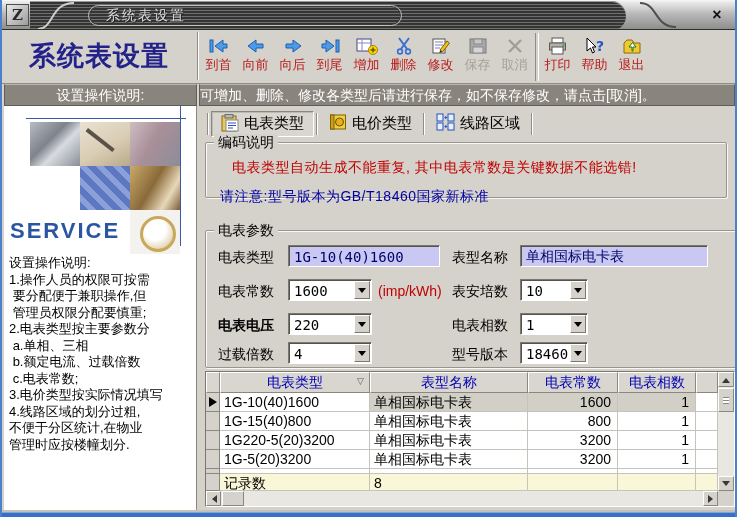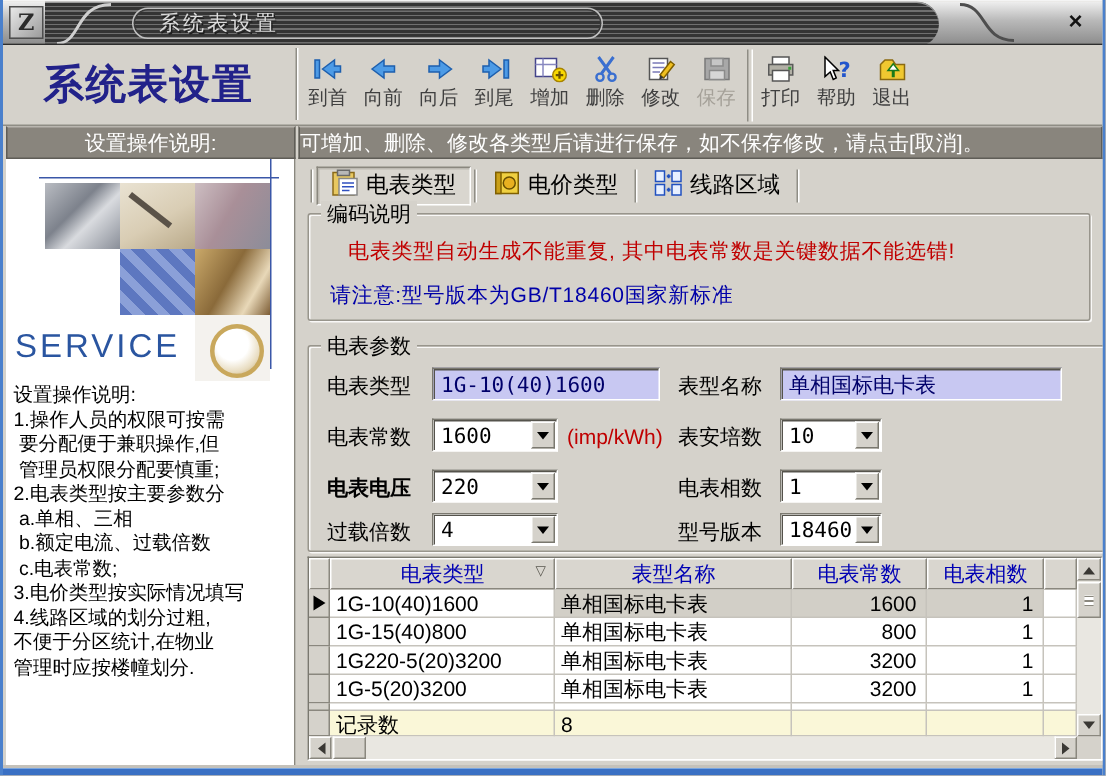--- a/index.html
+++ b/index.html
@@ -29,21 +29,21 @@
   .toolbar{position:absolute;left:0;top:30px;width:733px;height:54px;background:#d5d2cb;
            border-bottom:1px solid #8f8d85;}
   .app-title{position:absolute;left:0;top:8px;width:194px;text-align:center;
              font-family:"DejaVu Serif","Liberation Serif",serif;font-weight:bold;font-size:27px;
              color:#22228a;letter-spacing:1px;white-space:nowrap;}
   .tb-vsep{position:absolute;top:2px;height:48px;width:2px;border-left:1px solid #8f8d85;border-right:1px solid #ffffff;}
   .btnrow{position:absolute;left:198px;top:1px;height:52px;display:flex;align-items:stretch;}
   .tbtn{width:37px;display:flex;flex-direction:column;align-items:center;justify-content:flex-start;
         padding-top:3px;cursor:default;}
   .ticon{height:23px;display:flex;align-items:center;justify-content:center;}
-  .tlabel{font-size:13px;color:#404040;line-height:15px;white-space:nowrap;}
+  .tlabel{font-size:13px;color:#b91c1c;line-height:15px;white-space:nowrap;}
   .tbtn.disabled .tlabel{color:#a5a199;}
   .btn-gsep{width:6px;position:relative;}
   .btn-gsep::after{content:"";position:absolute;left:2px;top:2px;bottom:2px;width:2px;
                    border-left:1px solid #8f8d85;border-right:1px solid #ffffff;}
   
   .hdr{position:absolute;top:84px;height:22px;background:#89857d;border:1px solid #5f5d57;
        border-top-color:#b9b6af;color:#fff;font-size:14px;line-height:20px;white-space:nowrap;overflow:hidden;}
   .hdr-left{left:2px;width:193px;text-align:center;}
   .hdr-right{left:197px;width:536px;}
   
@@ -56,38 +56,38 @@
   .ph-pen{left:76px;top:16px;background:linear-gradient(150deg,#e9e2d2 0%,#d9cdb4 55%,#b9a989 100%);}
   .ph-pen::after{content:"";position:absolute;left:8px;top:6px;width:34px;height:4px;background:#5a5248;
                  transform:rotate(38deg);transform-origin:left top;}
   .ph-pens{left:126px;top:16px;background:linear-gradient(120deg,#cdbec2 0%,#a98f98 45%,#8c8d99 100%);}
   .ph-keyboard{left:76px;top:60px;background:repeating-linear-gradient(45deg,#5d77c0 0 6px,#8ba0d8 6px 12px),#6e86c8;}
   .ph-gold{left:126px;top:60px;background:linear-gradient(120deg,#caa96a 0%,#8a6a3a 45%,#e8d8b8 75%,#7c5c34 100%);}
   .ph-watch{left:126px;top:104px;background:#f4f2ee;}
   .ph-watch::after{content:"";position:absolute;left:10px;top:6px;width:30px;height:30px;border-radius:50%;
                    background:radial-gradient(circle at 40% 35%,#ffffff 0 40%,#e8dcc0 70%,#b89858 100%);
                    border:3px solid #c9a85c;}
-  .service{position:absolute;left:6px;top:112px;font-size:22px;font-weight:normal;color:#2a55a0;
+  .service{position:absolute;left:6px;top:112px;font-size:22px;font-weight:bold;color:#2a55a0;
            letter-spacing:2px;}
   .instructions{position:absolute;left:5px;top:149px;width:186px;font-size:13px;line-height:16.5px;
                 color:#000;white-space:pre-wrap;}
   
   .right-panel{position:absolute;left:197px;top:106px;width:538px;height:404px;background:#d5d2cb;
                border-right:1px solid #f2f0ea;}
   
   .tabs{position:absolute;left:6px;top:4px;height:27px;display:flex;align-items:center;}
   .tab{height:26px;display:flex;align-items:center;gap:5px;padding:0 9px;font-size:15px;color:#000;cursor:default;}
   .tab.selected{border:1px solid #8a877e;border-right-color:#fff;border-bottom-color:#fff;
                 box-shadow:inset 1px 1px 0 #bdbab2;background:#d9d6cf;}
   .tab-sep{width:2px;height:22px;border-left:1px solid #8f8d85;border-right:1px solid #fff;margin:0 2px;}
   
   .gbox{position:absolute;border:1px solid #98958c;border-radius:2px;
         box-shadow:inset 1px 1px 0 rgba(255,255,255,.85),1px 1px 0 rgba(255,255,255,.85);}
   .gbox-title{position:absolute;top:-9px;left:8px;background:#d5d2cb;padding:0 4px;font-size:14px;color:#000;line-height:16px;}
-  .coding{left:6px;top:36px;width:522px;height:72px;}
+  .coding{left:6px;top:36px;width:522px;height:56px;}
   .coding-warn{position:absolute;left:26px;top:16px;font-size:14px;letter-spacing:.5px;white-space:nowrap;}
   .coding-note{position:absolute;left:14px;top:45px;font-size:14px;letter-spacing:.5px;white-space:nowrap;}
   .params{left:6px;top:124px;width:565px;height:138px;}
   .flabel{position:absolute;font-size:14px;color:#000;white-space:nowrap;}
   .tinput{position:absolute;height:22px;border:1px solid #7a786f;border-bottom-color:#fff;border-right-color:#fff;
           box-shadow:inset 1px 1px 0 #55534c;background:#c8c8f2;color:#00006a;font-size:14px;
           font-family:"DejaVu Sans Mono","Liberation Mono",monospace;padding:2px 4px 0 5px;}
   .combo{position:absolute;height:22px;background:#fff;border:1px solid #7a786f;border-bottom-color:#fff;
          border-right-color:#fff;box-shadow:inset 1px 1px 0 #55534c;}
   .combo-text{position:absolute;left:5px;top:3px;right:18px;font-size:14px;color:#000;
@@ -244,20 +244,28 @@
         <span class="ticon">
           <svg width="20" height="18">
               <rect x="2" y="2" width="16" height="14" fill="#a8a8a8" stroke="#7a7a7a"></rect>
               <rect x="6" y="2" width="8" height="5" fill="#c6c6c6" stroke="#8a8a8a"></rect>
               <rect x="5" y="10" width="10" height="6" fill="#d6d6d6" stroke="#8a8a8a"></rect>
             </svg>
         </span>
         <span class="tlabel">保存</span>
       </div>
 
+      <div class="tbtn disabled">
+        <span class="ticon">
+          <svg width="18" height="18">
+              <path d="M3 3 L15 15 M15 3 L3 15" stroke="#a29e96" stroke-width="2.4"></path>
+            </svg>
+        </span>
+        <span class="tlabel">取消</span>
+      </div>
 
       <div class="btn-gsep"></div>
 
       <div class="tbtn">
         <span class="ticon">
           <svg width="20" height="18">
               <rect x="4" y="1" width="11" height="5" fill="#fff" stroke="#555"></rect>
               <rect x="1.5" y="6" width="16" height="7" fill="#b2b0a6" stroke="#5a5a5a"></rect>
               <rect x="4" y="10" width="11" height="7" fill="#fff" stroke="#555"></rect>
               <rect x="14.5" y="7.5" width="2" height="2" fill="#3aa03a"></rect>

